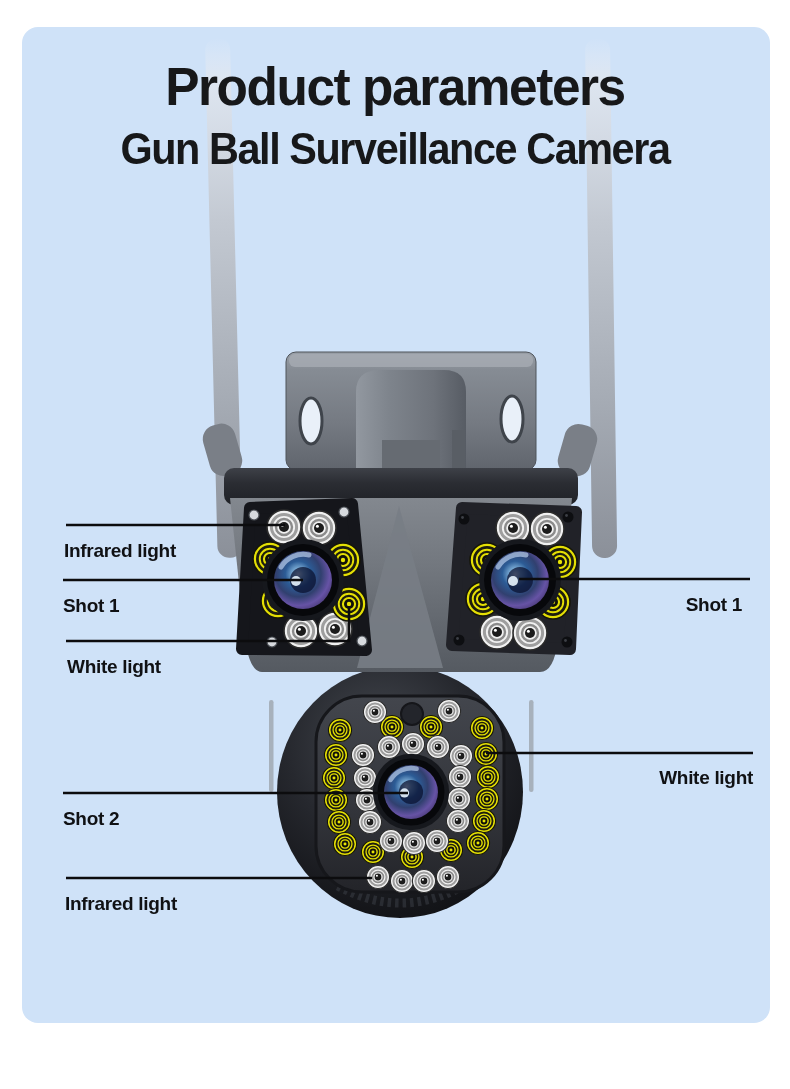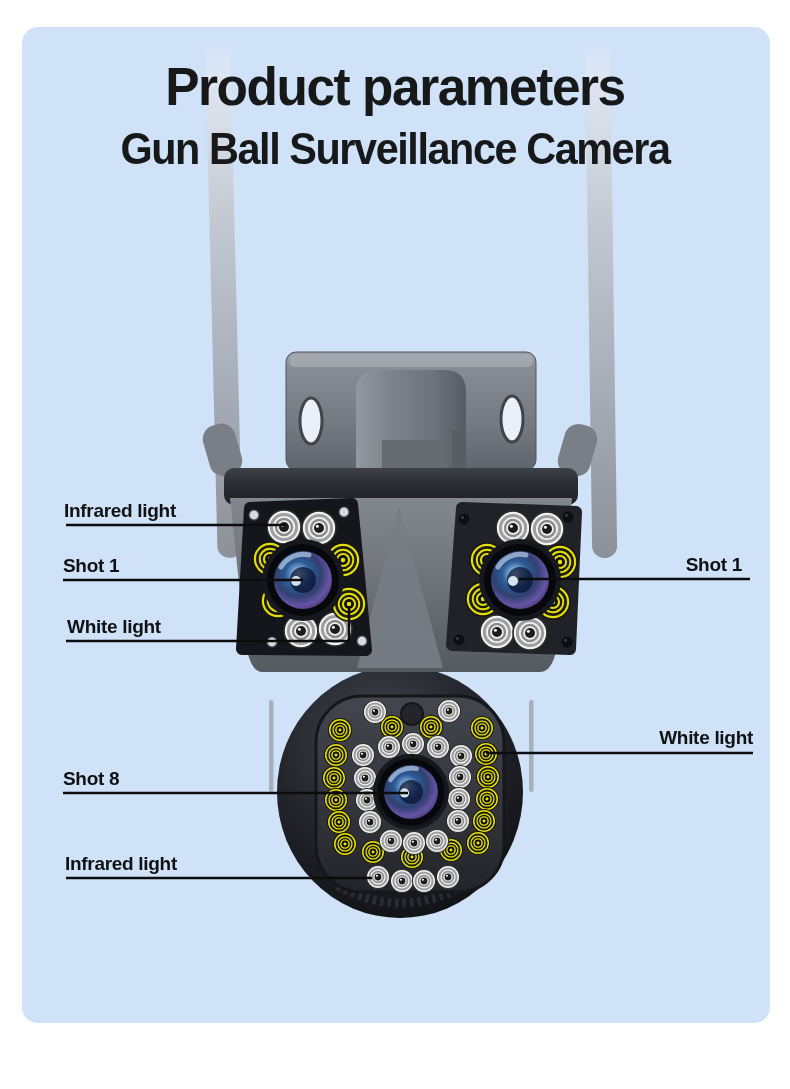--- a/index.html
+++ b/index.html
@@ -18,21 +18,21 @@
     text-align:center;font-size:53px;font-weight:700;color:#17181a;
     letter-spacing:-1.5px;transform:scaleX(.97);transform-origin:center;
   }
   .subtitle{
     position:absolute;left:0;top:124px;width:790px;margin:0;
     text-align:center;font-size:44px;font-weight:700;color:#17181a;
     letter-spacing:-1.5px;transform:scaleX(.94);transform-origin:center;
   }
   .lbl{
     position:absolute;font-size:19px;font-weight:600;color:#101114;
-    letter-spacing:-.3px;white-space:nowrap;
+    letter-spacing:-.3px;white-space:nowrap;margin-top:40px;
   }
   #lbl-ir-top   {left:64px;top:500px;}
   #lbl-shot1    {left:63px;top:555px;text-align:right;}
   #lbl-white-l  {left:67px;top:616px;}
   #lbl-shot2    {right:48px;top:554px;}
   #lbl-white-r  {right:37px;top:727px;}
   #lbl-shot3    {left:63px;top:768px;}
   #lbl-ir-bot   {left:65px;top:853px;}
 </style>
 </head>
@@ -259,14 +259,14 @@
 </svg>
 
 <h1 class="title">Product parameters</h1>
 <h2 class="subtitle">Gun Ball Surveillance Camera</h2>
 
 <div class="lbl" id="lbl-ir-top">Infrared light</div>
 <div class="lbl" id="lbl-shot1">Shot 1</div>
 <div class="lbl" id="lbl-white-l">White light</div>
 <div class="lbl" id="lbl-shot2">Shot 1</div>
 <div class="lbl" id="lbl-white-r">White light</div>
-<div class="lbl" id="lbl-shot3">Shot 8</div>
+<div class="lbl" id="lbl-shot3">Shot 2</div>
 <div class="lbl" id="lbl-ir-bot">Infrared light</div>
 
 </body></html>

